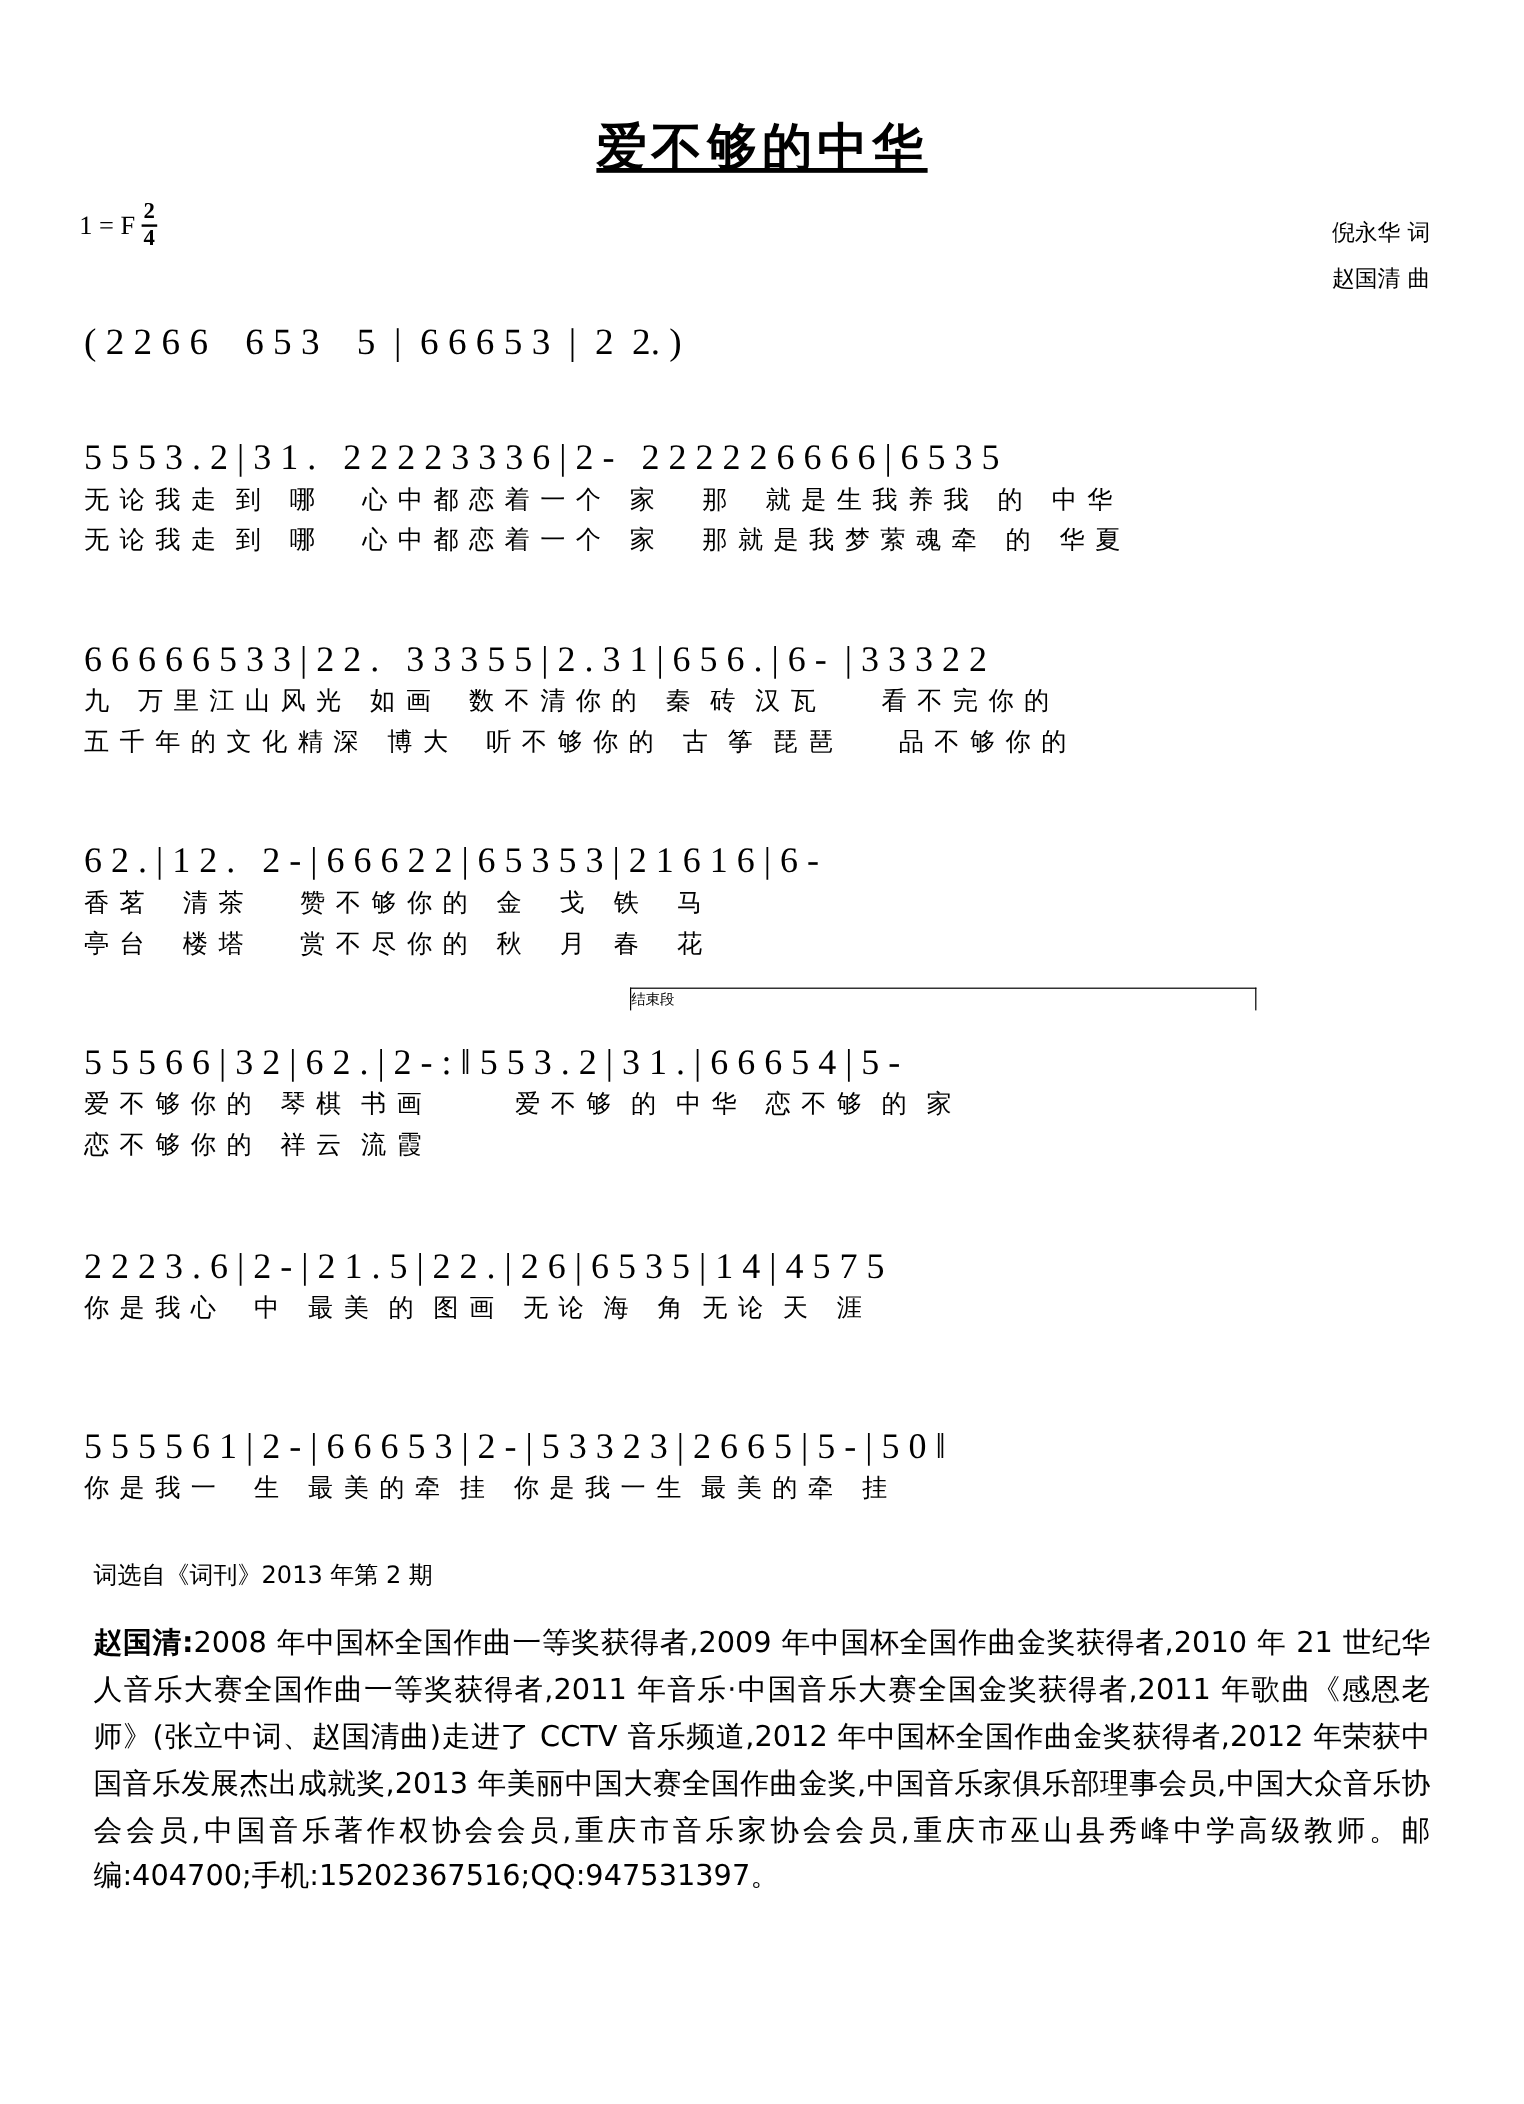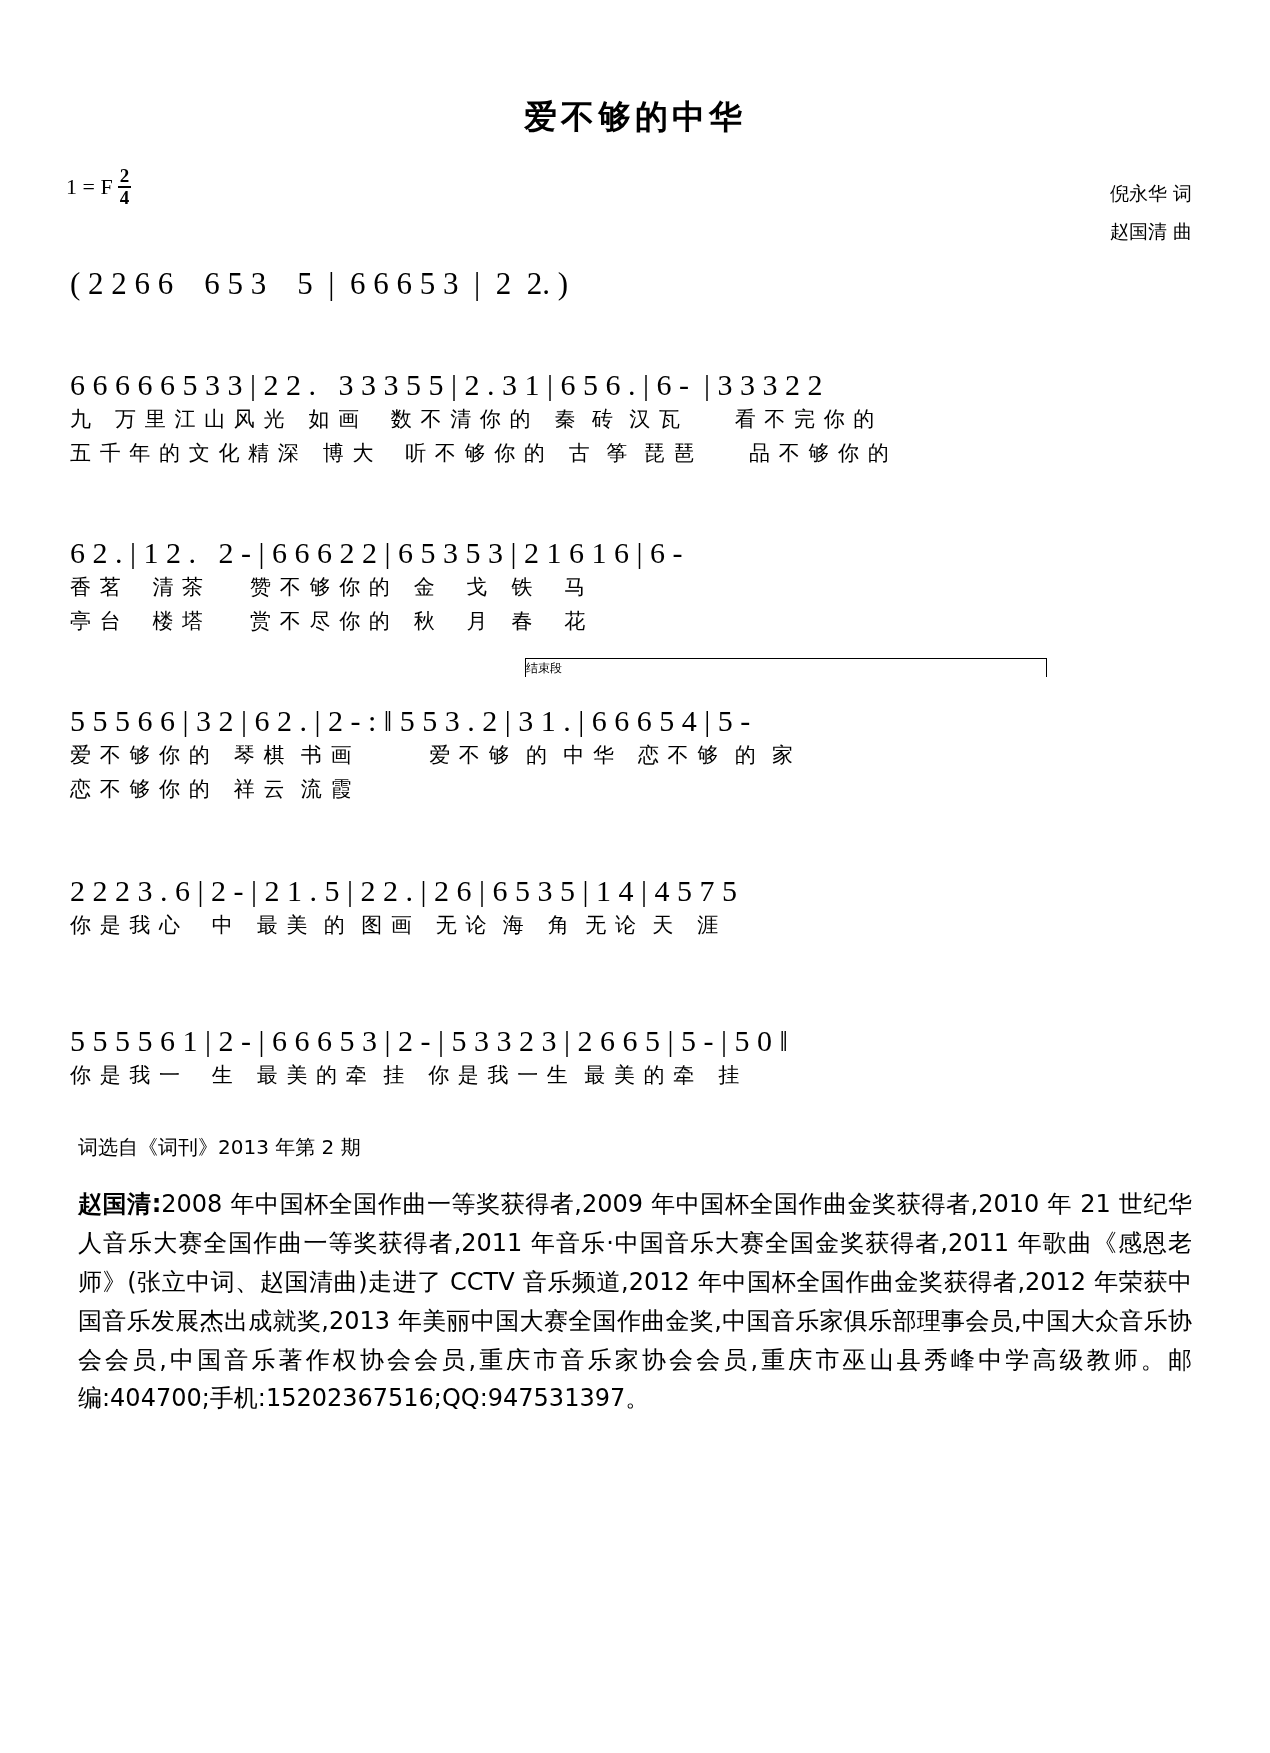--- a/index.html
+++ b/index.html
@@ -10,29 +10,30 @@
     color:#000;
     position:relative;
     overflow:hidden;
   }
   .page { position:relative; width:1270px; height:1753px; }
 
   .title {
     text-align:center;
     font-family:"DejaVu Sans", sans-serif;
     font-weight:bold;
-    font-size:33px;
+    font-size:42px;
     letter-spacing:4px;
     margin-top:95px;
+    text-decoration:underline;
   }
 
   .meta-row {
     position:relative;
     height:80px;
-    margin-top:18px;
+    margin-top:8px;
     padding-left:44px;
   }
   .keysig {
     position:absolute;
     left:66px; top:8px;
     font-size:22px;
     font-family:"Liberation Serif", serif;
     display:flex; align-items:center; gap:5px;
   }
   .keysig .frac {
@@ -119,20 +120,25 @@
       <div>赵国清 曲</div>
     </div>
   </div>
 
   <div class="score">
 
     <div class="system sysblock" style="margin-top:6px;text-align:right;">
       <div class="notes" style="font-size:31px;">( 2 2 6 6    6 5 3    5  |  6 6 6 5 3  |  2  2. )</div>
     </div>
 
+    <div class="system sysblock" style="margin-top:38px;">
+      <div class="notes">5 5 5 3 . 2 | 3 1 .   2 2 2 2 3 3 3 6 | 2 -   2 2 2 2 2 6 6 6 6 | 6 5 3 5</div>
+      <div class="lyrics">无 论 我 走  到   哪     心 中 都 恋 着 一 个   家     那    就 是 生 我 养 我   的   中 华</div>
+      <div class="lyrics">无 论 我 走  到   哪     心 中 都 恋 着 一 个   家     那 就 是 我 梦 萦 魂 牵   的   华 夏</div>
+    </div>
 
     <div class="system sysblock" style="margin-top:42px;">
       <div class="notes">6 6 6 6 6 5 3 3 | 2 2 .   3 3 3 5 5 | 2 . 3 1 | 6 5 6 . | 6 -  | 3 3 3 2 2</div>
       <div class="lyrics">九   万 里 江 山 风 光   如 画    数 不 清 你 的   秦  砖  汉 瓦       看 不 完 你 的</div>
       <div class="lyrics">五 千 年 的 文 化 精 深   博 大    听 不 够 你 的   古  筝  琵 琶       品 不 够 你 的</div>
     </div>
 
     <div class="system sysblock" style="margin-top:42px;">
       <div class="notes">6 2 . | 1 2 .   2 - | 6 6 6 2 2 | 6 5 3 5 3 | 2 1 6 1 6 | 6 -</div>
       <div class="lyrics">香 茗    清 茶      赞 不 够 你 的   金    戈   铁    马</div>

